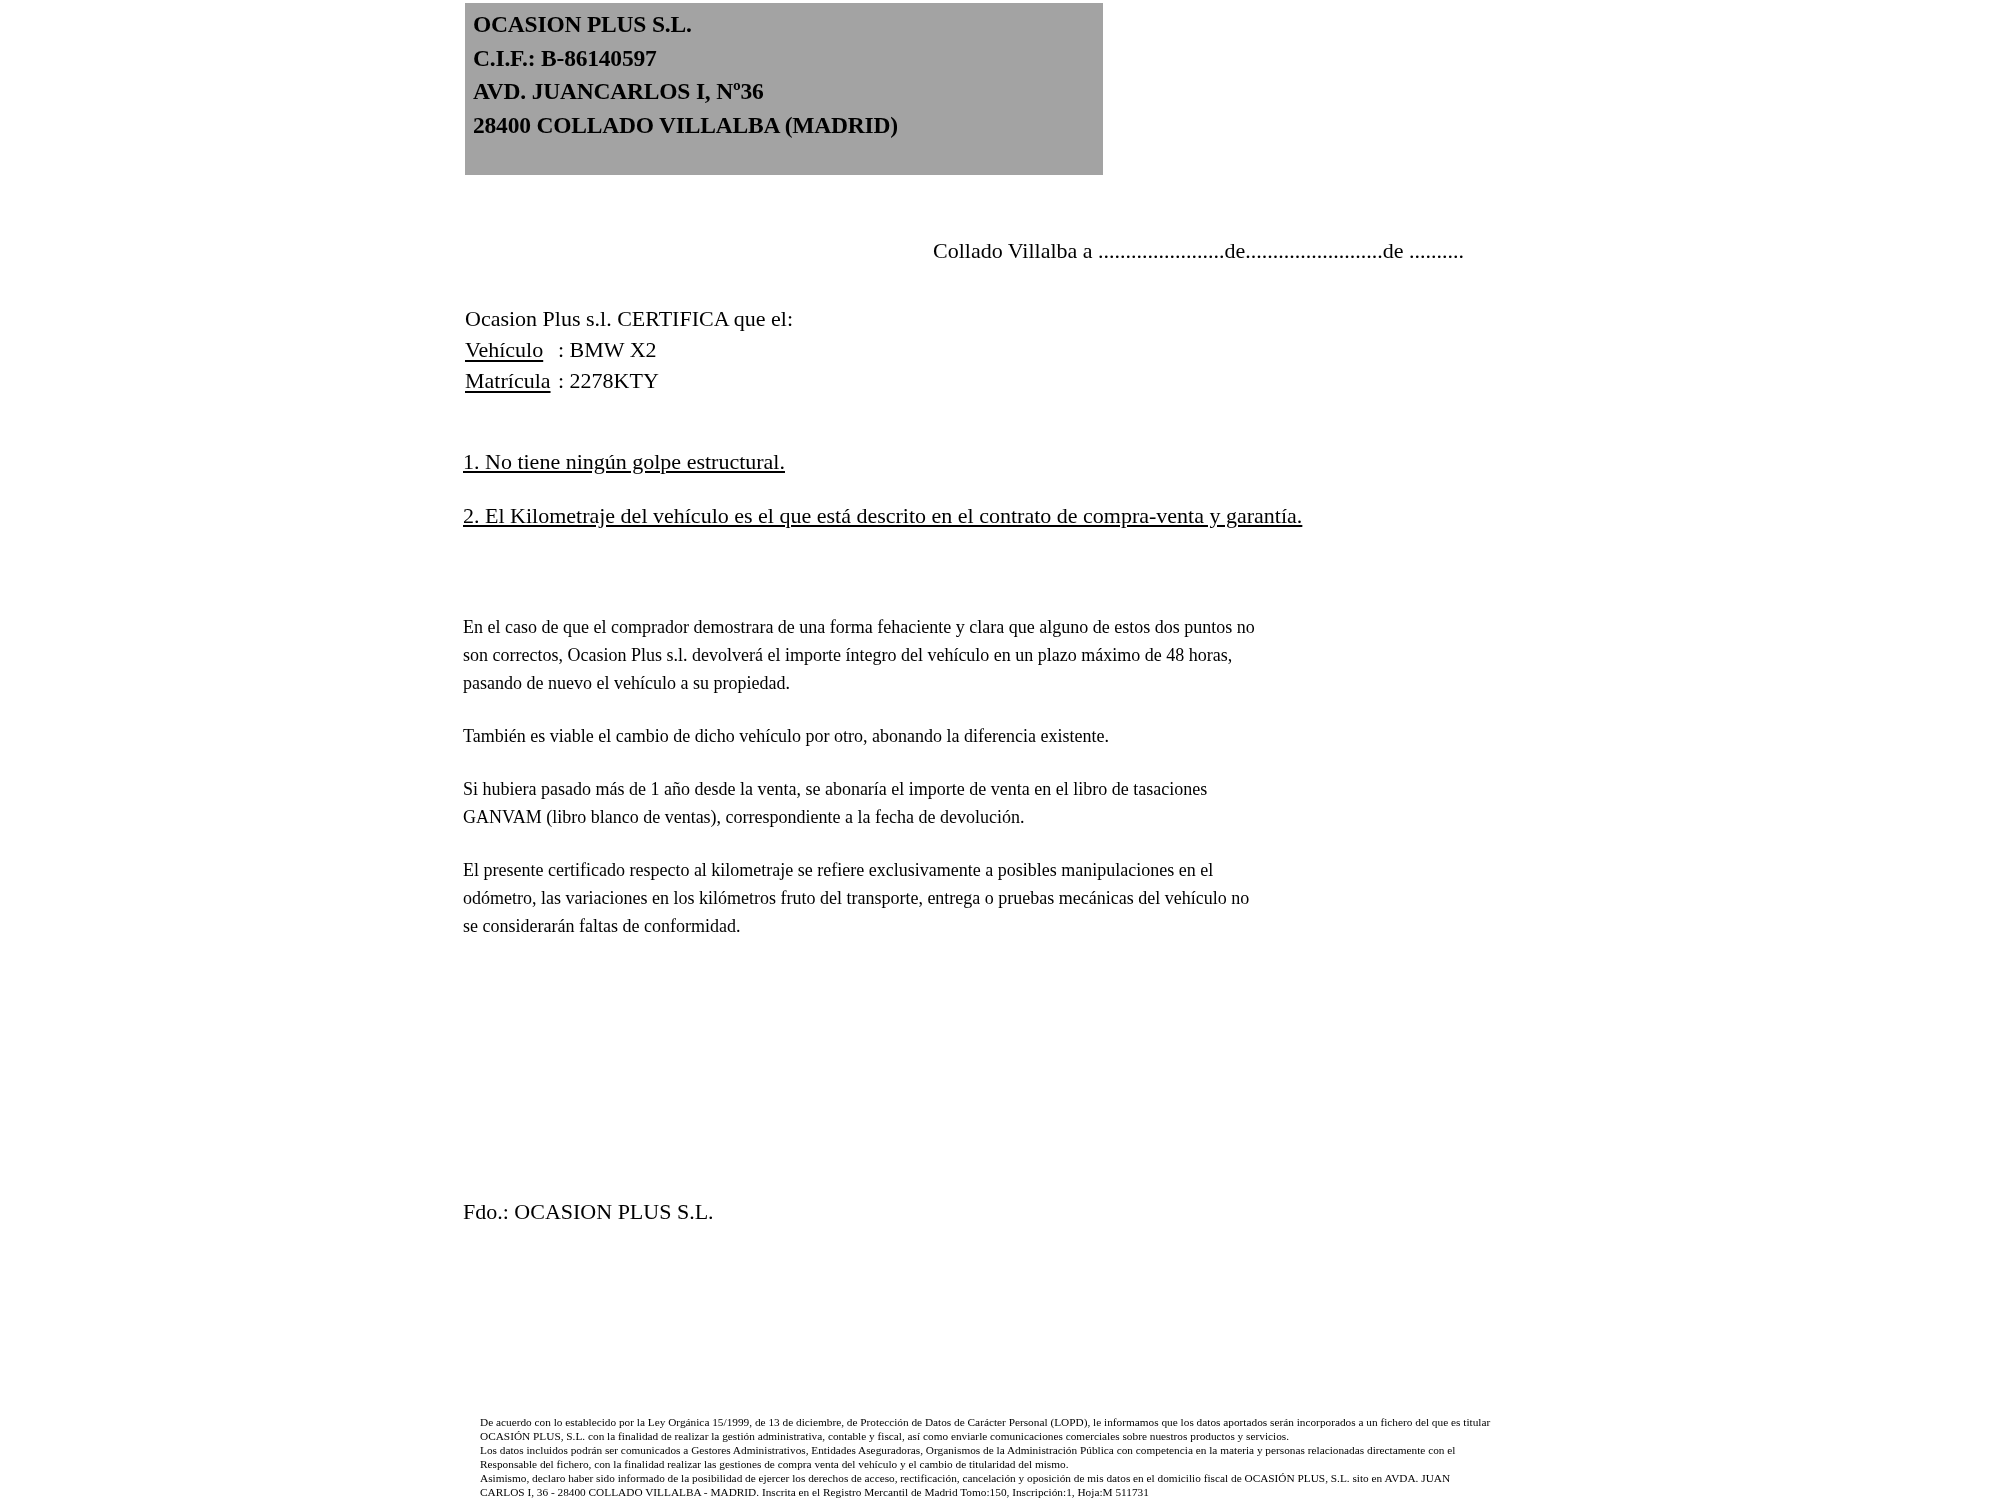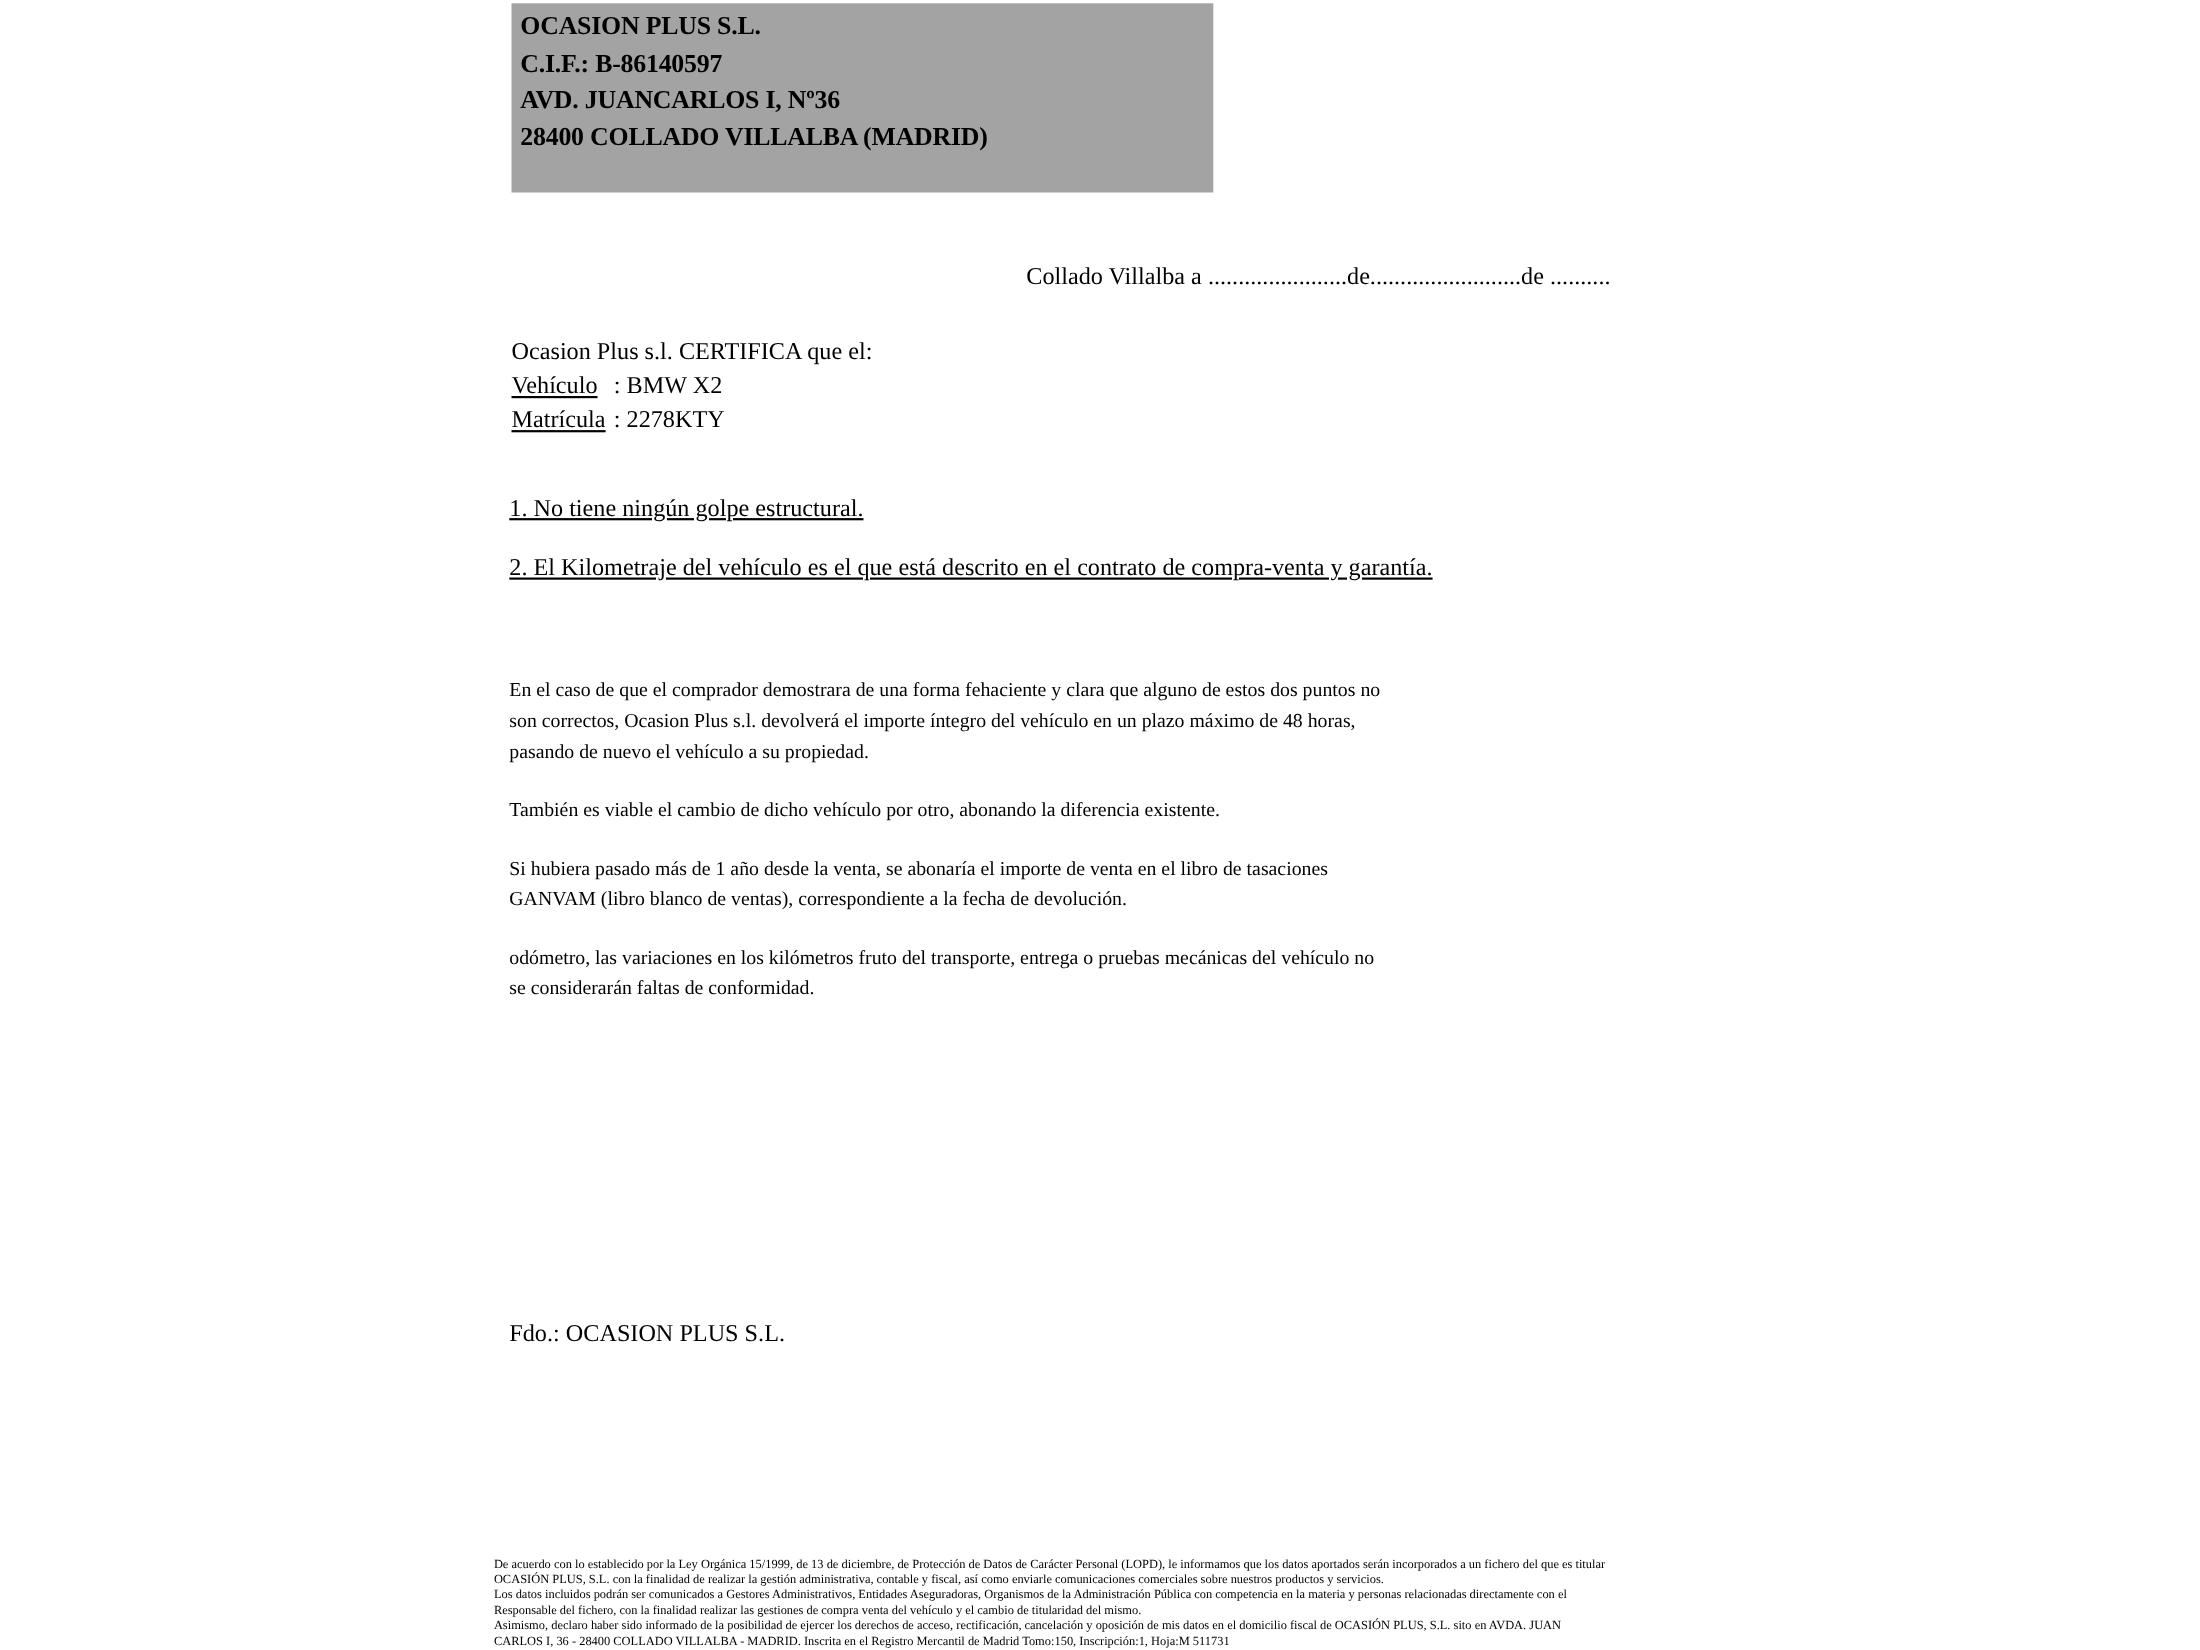--- a/index.html
+++ b/index.html
@@ -36,21 +36,21 @@
   .item { left:463px; font-size:22px; white-space:nowrap;text-decoration:underline; }
   .item-1 { top:449px; }
   .item-2 { top:503px; }
 
   .paras { left:463px; top:613px; font-size:18px; line-height:28px; }
   .para { margin:0 0 25px 0; }
   .para-line { white-space:nowrap; }
 
   .signature { left:463px; top:1199px; font-size:22px; white-space:nowrap; }
 
-  .legal { left:449px; top:1415px; font-size:11.3px; line-height:14px; }
+  .legal { left:480px; top:1415px; font-size:11.3px; line-height:14px; }
   .legal-line { white-space:nowrap; }
 </style>
 </head>
 <body>
 
 <div class="abs header-box">
   <div class="header-line">OCASION PLUS S.L.</div>
   <div class="header-line">C.I.F.: B-86140597</div>
   <div class="header-line">AVD. JUANCARLOS I, Nº36</div>
   <div class="header-line">28400 COLLADO VILLALBA (MADRID)</div>
@@ -78,20 +78,21 @@
     <div class="para-line">pasando de nuevo el vehículo a su propiedad.</div>
   </div>
   <div class="para">
     <div class="para-line">También es viable el cambio de dicho vehículo por otro, abonando la diferencia existente.</div>
   </div>
   <div class="para">
     <div class="para-line">Si hubiera pasado más de 1 año desde la venta, se abonaría el importe de venta en el libro de tasaciones</div>
     <div class="para-line">GANVAM (libro blanco de ventas), correspondiente a la fecha de devolución.</div>
   </div>
   <div class="para">
+    <div class="para-line">El presente certificado respecto al kilometraje se refiere exclusivamente a posibles manipulaciones en el</div>
     <div class="para-line">odómetro, las variaciones en los kilómetros fruto del transporte, entrega o pruebas mecánicas del vehículo no</div>
     <div class="para-line">se considerarán faltas de conformidad.</div>
   </div>
 </div>
 
 <div class="abs signature">Fdo.: OCASION PLUS S.L.</div>
 
 <div class="abs legal">
   <div class="legal-line">De acuerdo con lo establecido por la Ley Orgánica 15/1999, de 13 de diciembre, de Protección de Datos de Carácter Personal (LOPD), le informamos que los datos aportados serán incorporados a un fichero del que es titular</div>
   <div class="legal-line">OCASIÓN PLUS, S.L. con la finalidad de realizar la gestión administrativa, contable y fiscal, así como enviarle comunicaciones comerciales sobre nuestros productos y servicios.</div>

